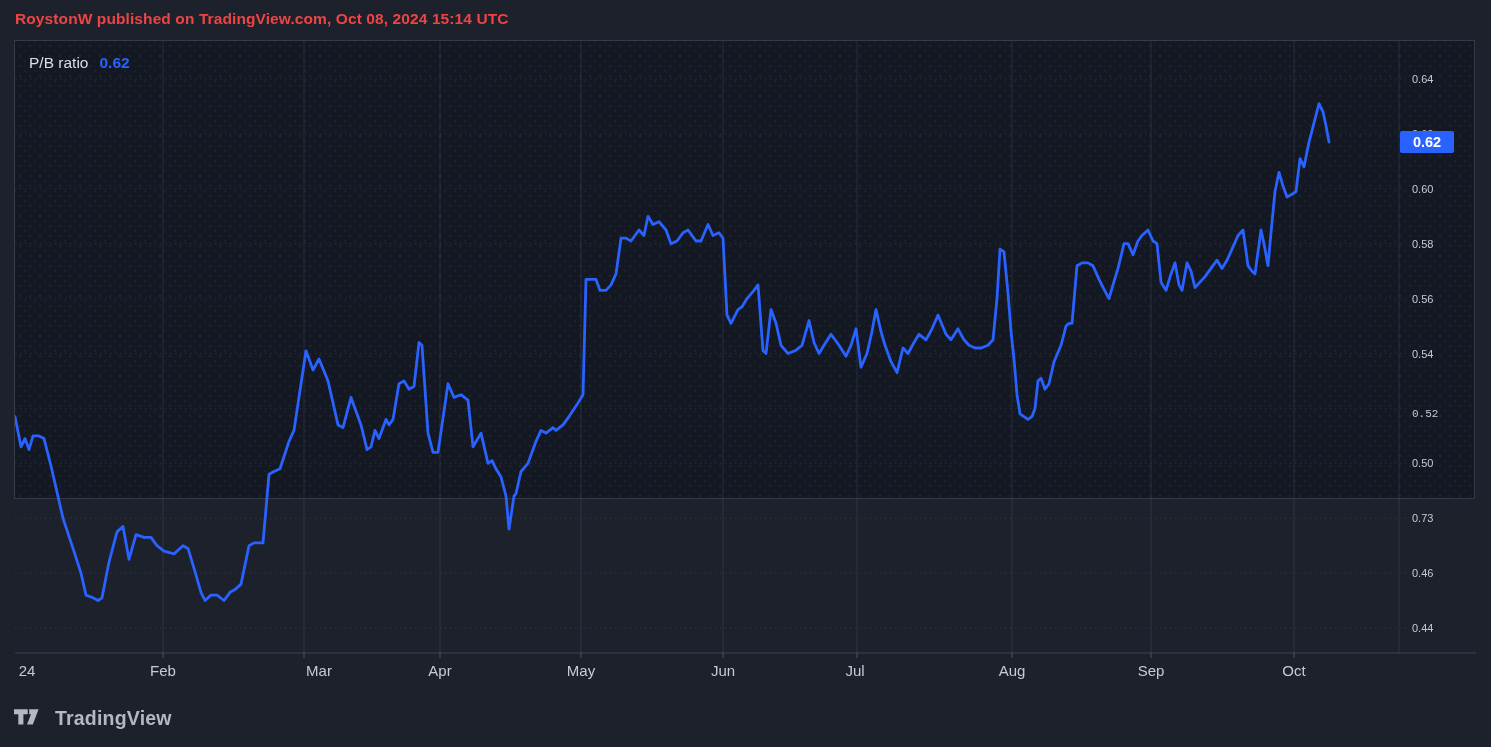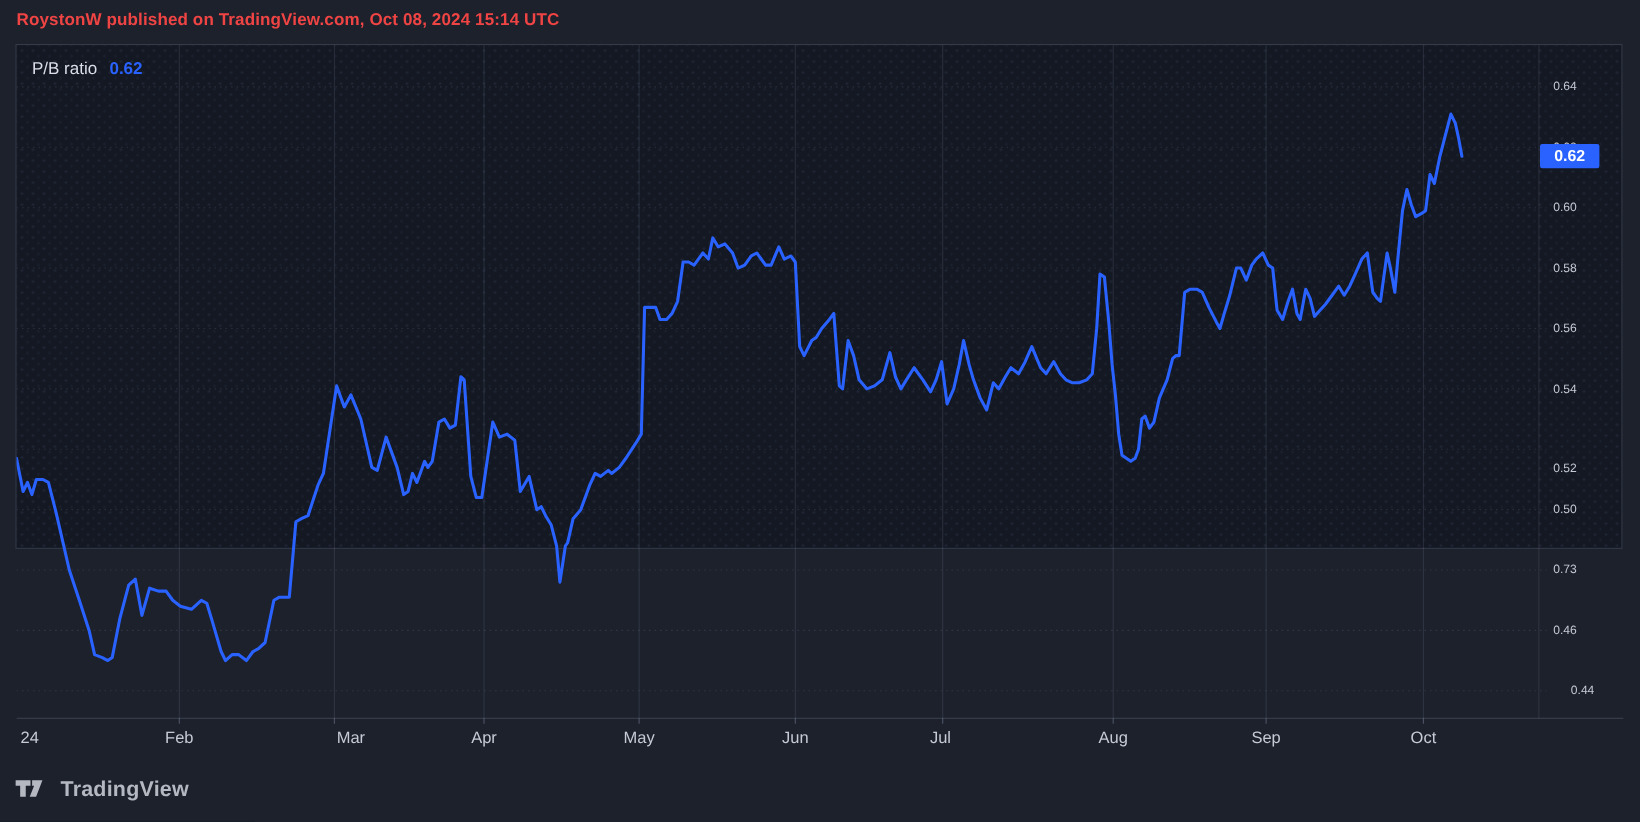--- a/index.html
+++ b/index.html
@@ -93,25 +93,25 @@
   <div class="legend">
     <span>P/B ratio</span><span class="legend-value">0.62</span>
   </div>
   <div id="y-labels">
       <div class="y-lbl" style="top: 29px;">0.64</div>
       <div class="y-lbl" style="top: 83.9px;">0.62</div>
       <div class="y-lbl" style="top: 138.8px;">0.60</div>
       <div class="y-lbl" style="top: 193.7px;">0.58</div>
       <div class="y-lbl" style="top: 248.6px;">0.56</div>
       <div class="y-lbl" style="top: 303.5px;">0.54</div>
-      <div class="y-lbl" style="top: 376px;">0.52</div>
+      <div class="y-lbl" style="top: 364px; font-family: Liberation Mono, monospace;">0.52</div>
       <div class="y-lbl" style="top: 413.3px;">0.50</div>
       <div class="y-lbl" style="top: 468.2px;">0.73</div>
       <div class="y-lbl" style="top: 523.1px;">0.46</div>
-      <div class="y-lbl" style="top: 578px; margin-left: 16px;">0.44</div>
+      <div class="y-lbl" style="top: 578px;">0.44</div>
     </div>
   <div id="x-labels">
       <div class="x-lbl" style="left: 12px;">24</div>
       <div class="x-lbl" style="left: 148px;">Feb</div>
       <div class="x-lbl" style="left: 304px;">Mar</div>
       <div class="x-lbl" style="left: 425px;">Apr</div>
       <div class="x-lbl" style="left: 566px;">May</div>
       <div class="x-lbl" style="left: 708px;">Jun</div>
       <div class="x-lbl" style="left: 840px;">Jul</div>
       <div class="x-lbl" style="left: 997px;">Aug</div>

